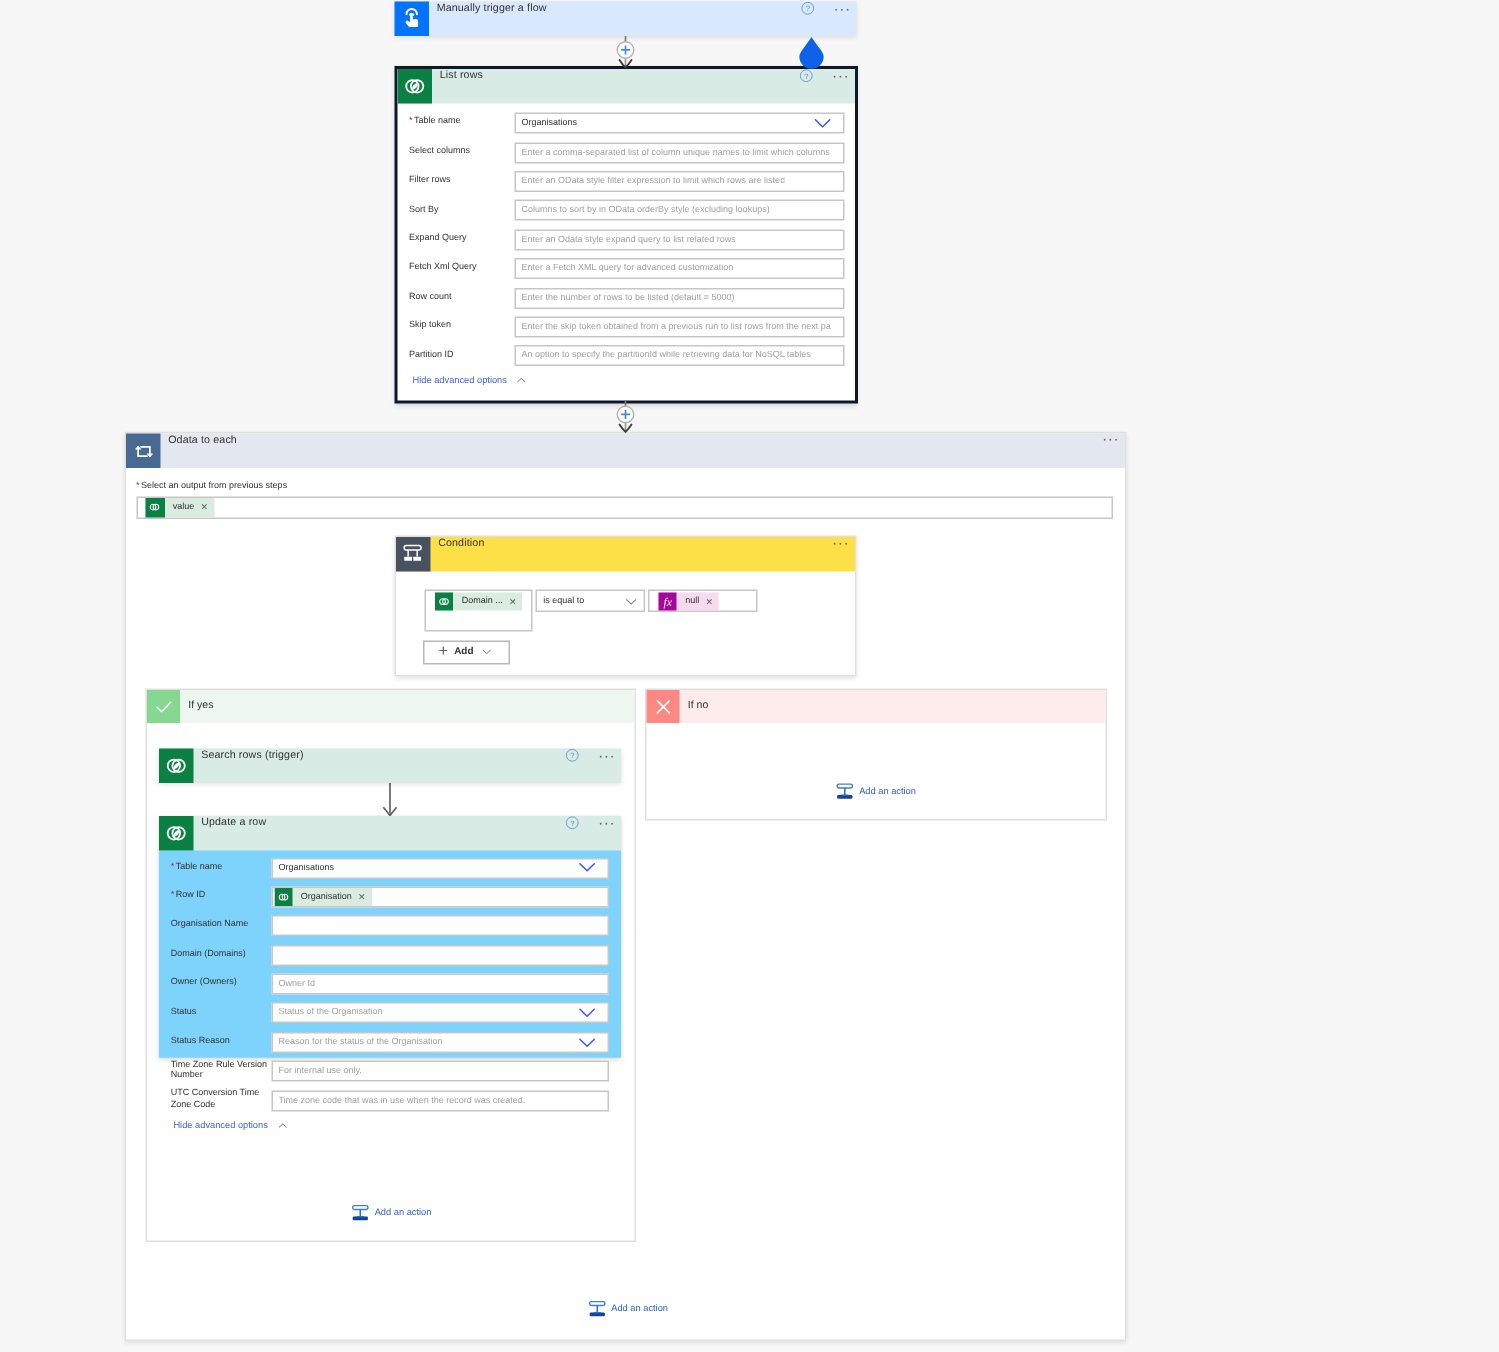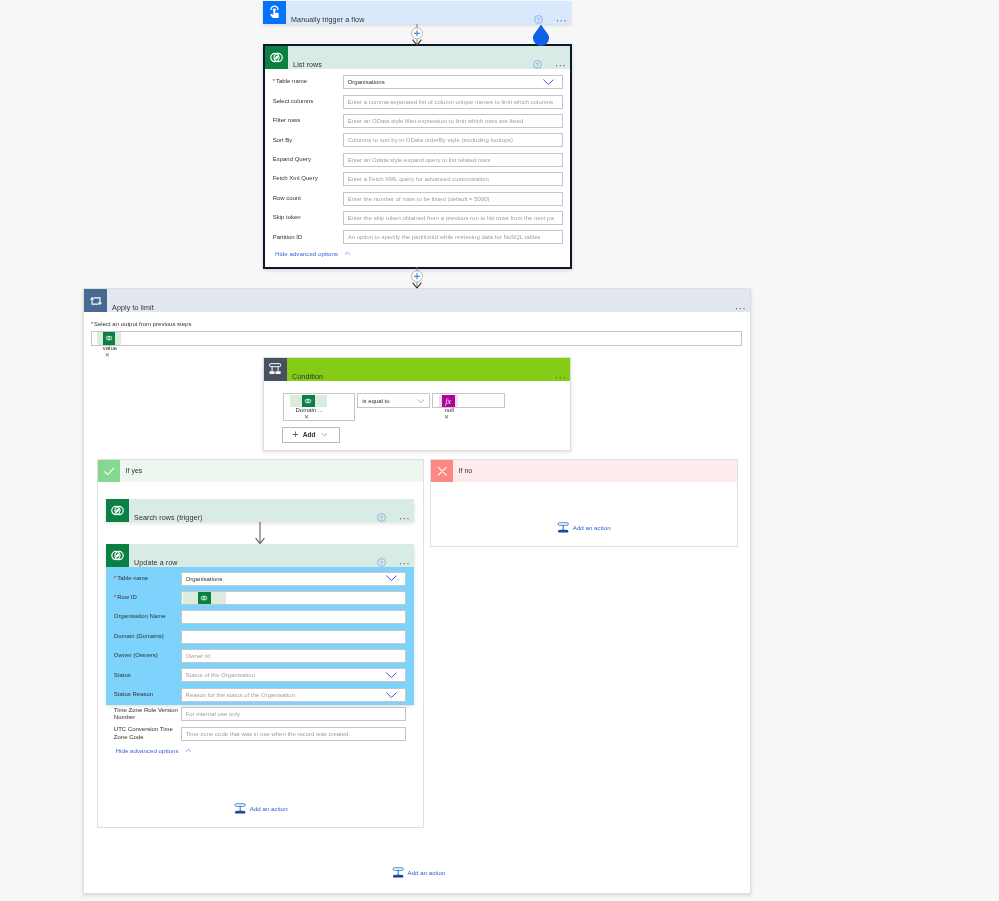--- a/index.html
+++ b/index.html
@@ -1,21 +1,21 @@
 <!DOCTYPE html>
 <html><head>
 <meta charset="utf-8">
 <title>Flow designer</title>
 <style>
   html,body{margin:0;padding:0;}
   body{width:999px;height:901px;background:#f7f7f7;font-family:"Liberation Sans",sans-serif;overflow:hidden;position:relative;}
   .abs{position:absolute;}
 
   
-  .card-header{display:flex;align-items:flex-end;height:23px;}
+  .card-header{display:flex;align-items:flex-start;height:23px;}
   .card-icon{width:23px;height:23px;flex:0 0 23px;display:flex;align-items:center;justify-content:center;}
   .card-title{font-size:7.1px;color:#323130;padding-left:5.1px;letter-spacing:.1px;}
   .hdr-right{margin-left:auto;display:flex;align-items:center;gap:12.6px;padding-right:4.2px;}
   .ellipsis{letter-spacing:0.3px;font-size:10.5px;color:#605e5c;line-height:8px;margin-right:-0.3px;}
 
   
   #trigger{left:263px;top:1px;width:308px;height:23px;background:#d8e8fd;box-shadow:0 0.3px 0.9px rgba(0,0,0,.10),0 1.6px 3.6px rgba(0,0,0,.13);}
   #trigger .card-icon{background:#0473fb;}
 
   
@@ -39,28 +39,28 @@
   #updaterow .adv{padding-left:9.6px;margin-top:5.2px;}
 
   
   #applyeach{left:83px;top:288px;width:668px;height:606px;background:#fff;border:1px solid #e1dfdd;box-sizing:border-box;box-shadow:0 0.3px 0.9px rgba(0,0,0,.10),0 1.6px 3.6px rgba(0,0,0,.13);}
   .ae-hdr{background:#e2e7f0;}
   .ae-icon{background:#486a92;}
   .ae-body{padding:8.5px 8px 0 6.7px;}
   .ae-label{font-size:6px;color:#323130;margin-bottom:3.2px;line-height:7px;}
   .ae-field{height:15.6px;border:1px solid #c8c6c4;background:#fff;display:flex;align-items:center;padding:0 5.6px;box-sizing:border-box;}
 
-  .token{display:inline-flex;align-items:center;height:12.4px;background:#d9ecdf;flex-direction:column;}
+  .token{display:inline-flex;align-items:center;height:12.4px;background:#d9ecdf;}
   .token .tk-icon{width:12.4px;height:12.4px;flex:0 0 12.4px;display:flex;align-items:center;justify-content:center;background:#0b8043;}
   .token .tk-text{font-size:6px;color:#323130;padding:0 4.2px 0 5.5px;}
   .token .tk-x{font-size:6px;color:#605e5c;padding-right:4px;}
 
   
   #condition{left:263px;top:357px;width:308px;height:94px;background:#fff;border:1px solid #e1dfdd;box-sizing:border-box;box-shadow:0 0.3px 0.9px rgba(0,0,0,.10),0 1.6px 3.6px rgba(0,0,0,.13);}
-  .cond-hdr{background:#84cc16;}
+  .cond-hdr{background:#fde047;}
   .cond-icon{background:#485160;}
 
   
   .branch{position:absolute;background:#fff;border:1px solid #e1dfdd;box-sizing:border-box;}
   .branch-hdr{display:flex;align-items:center;height:22px;}
   .branch-ico{width:22px;height:22px;flex:0 0 22px;display:flex;align-items:center;justify-content:center;}
   .branch-lbl{font-size:7px;color:#323130;padding-left:5.2px;}
 
   .addaction{display:flex;align-items:center;gap:3px;font-size:6.2px;color:#2a5fcc;}
 
@@ -220,21 +220,21 @@
 <div class="abs" id="applyeach">
   <div class="card-header ae-hdr">
     <div class="card-icon ae-icon">
       <svg width="14" height="14" viewBox="0 0 16 16" fill="none" stroke="#fff" stroke-width="1.3" stroke-linecap="square">
         <path d="M3.5 4.6 V11.6 H10.1"></path>
         <path d="M12.5 11.4 V4.4 H5.9"></path>
         <path d="M2.0 6.1 L3.5 4.5 L5.0 6.1" stroke-width="1.15"></path>
         <path d="M11.0 9.9 L12.5 11.5 L14.0 9.9" stroke-width="1.15"></path>
       </svg>
     </div>
-    <div class="card-title">Apply to limit</div>
+    <div class="card-title">Odata to each</div>
     <div class="hdr-right">
       <span class="ellipsis">···</span>
     </div>
   </div>
   <div class="ae-body">
     <div class="ae-label"><span class="req">*</span><span>Select an output from previous steps</span></div>
     <div class="ae-field">
       <span class="token">
         <span class="tk-icon">
             <svg width="8" height="8" viewBox="0 0 20 20">

